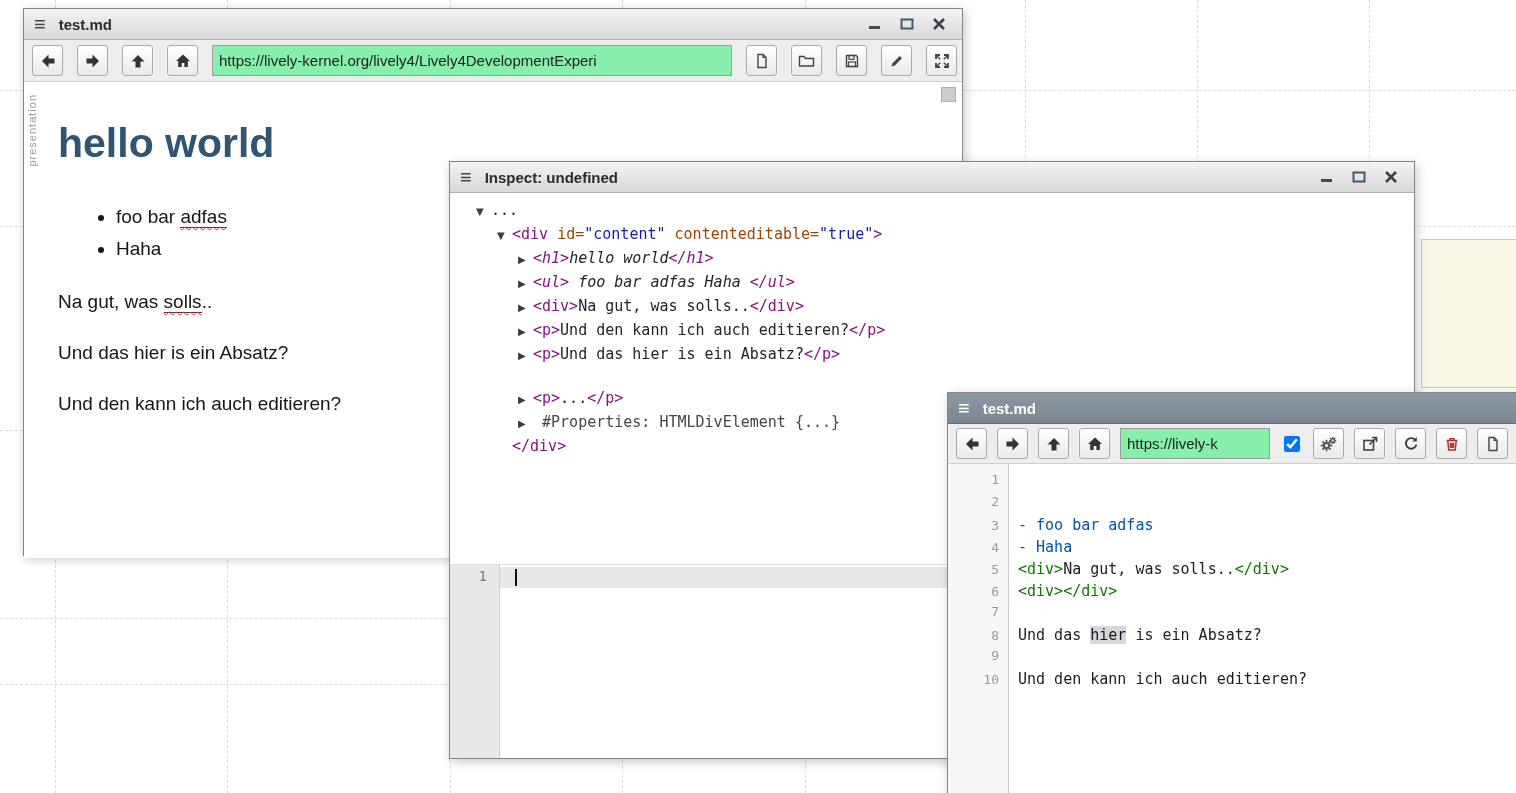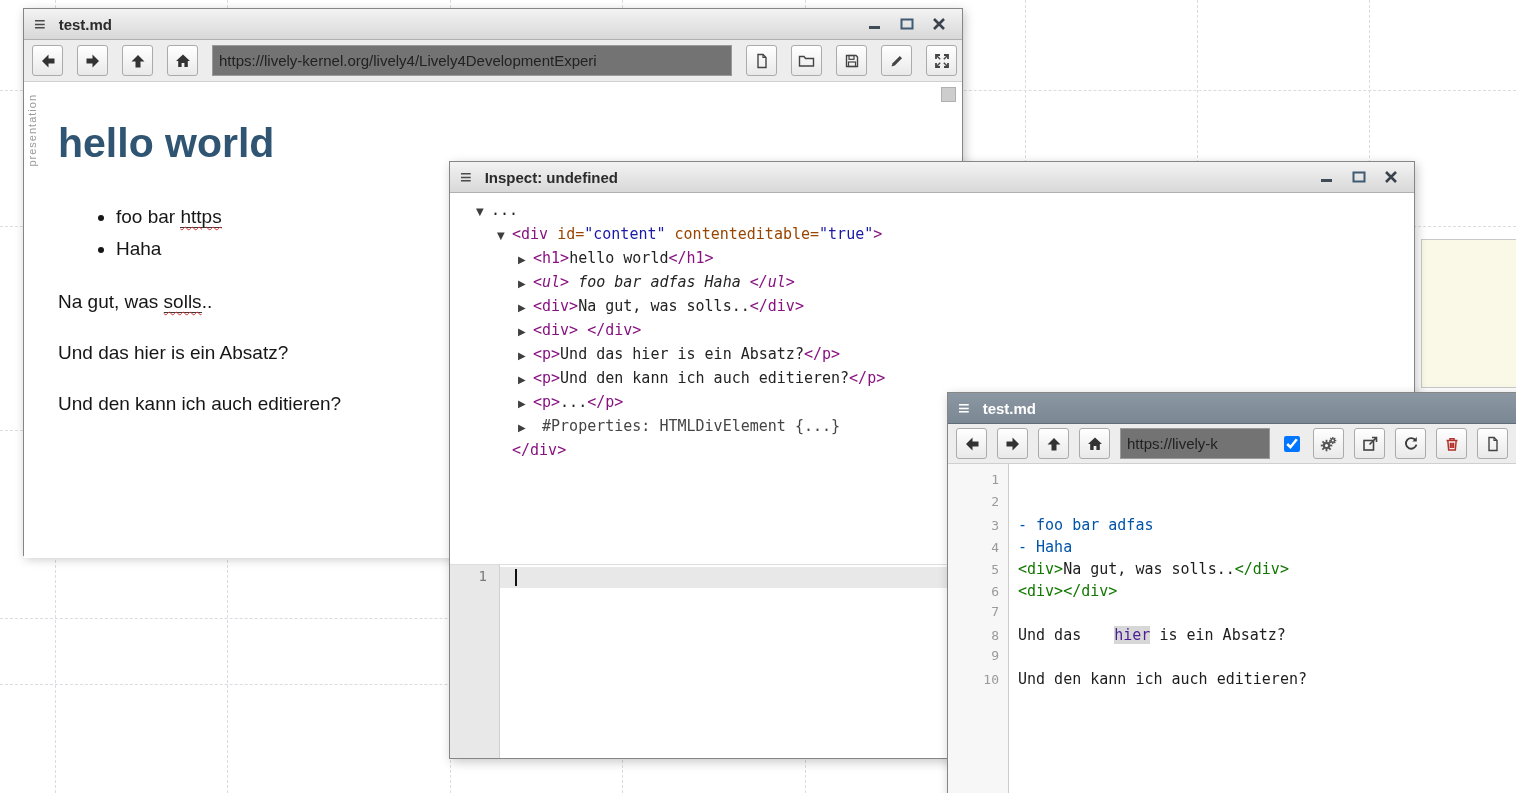--- a/index.html
+++ b/index.html
@@ -34,21 +34,21 @@
        background:none;border:none;padding:0;cursor:pointer;}
 
   .toolbar{display:flex;align-items:center;gap:14px;padding:5px 8px;height:42px;
            box-sizing:border-box;background:#ededed;border-bottom:1px solid #cfcfcf;overflow:hidden;}
   .win3 .toolbar{gap:10px;height:40px;}
   .tbtn{width:31px;height:31px;display:flex;align-items:center;justify-content:center;
         background:linear-gradient(#ffffff,#e9e9e9);border:1px solid #ababab;border-radius:3px;
         padding:0;cursor:pointer;flex:0 0 auto;}
   .tbtn svg{display:block;}
   .url{height:31px;border:1px solid #9a9a9a;font:15px "Liberation Sans",sans-serif;
-       padding:0 6px;color:#222;box-sizing:border-box;background:#737373;flex:0 0 auto;}
+       padding:0 6px;color:#222;box-sizing:border-box;background:#86efac;flex:0 0 auto;}
   .win1 .url{width:520px;}
   .win3 .url{width:150px;}
   .cbx{width:16px;height:16px;flex:0 0 auto;}
 
   
   .preview-body{position:relative;height:476px;overflow:hidden;background:#fff;
                 padding:38px 30px 0 34px;box-sizing:border-box;}
   .vlabel{position:absolute;left:2px;top:12px;writing-mode:vertical-rl;transform:rotate(180deg);
           font-size:11px;color:#9a9a9a;letter-spacing:1px;}
   .scroll-thumb{position:absolute;top:5px;right:6px;width:13px;height:13px;
@@ -87,21 +87,21 @@
                   border-right:1px solid #cccccc;box-sizing:border-box;}
   .code-row{position:relative;display:flex;align-items:baseline;min-height:22px;line-height:22px;}
   .code-row.first{line-height:38px;}
   .lnum{flex:0 0 61px;text-align:right;padding-right:10px;box-sizing:border-box;
         font:13px "DejaVu Sans Mono",monospace;color:#9a9a9a;}
   .lcontent{white-space:pre;padding-left:9px;font:15px "DejaVu Sans Mono","Liberation Mono",monospace;}
   .md-header{color:var(--md-header,#1414d4);font-weight:bold;font-size:25px;}
   .md-list{color:var(--md-list,#0055aa);}
   .md-tag{color:var(--md-tag,#117700);}
   .md-plain{color:#1d1d1d;}
-  .md-hl{color:#4c1d95;background:#d7d7d7;margin-left:24px;}
+  .md-hl{color:#0f172a;background:#d7d7d7;}
   .trash g{stroke:var(--trash-red,#b3322b);}
 </style>
 </head>
 <body>
 
 <div class="stage">
   <div id="grid">
       <div class="gridline h" style="top: 90px;"></div>
       <div class="gridline h" style="top: 226px;"></div>
       <div class="gridline h" style="top: 430px;"></div>
@@ -190,21 +190,21 @@
             <path d="M2 6 V2 h4 M10 2 h4 v4 M14 10 v4 h-4 M6 14 H2 v-4"></path>
             <path d="M2 2 l4.2 4.2 M14 2 l-4.2 4.2 M14 14 l-4.2 -4.2 M2 14 l4.2 -4.2" stroke-width="1.4"></path>
           </svg>
       </button>
     </div>
     <div class="preview-body">
       <div class="vlabel">presentation</div>
       <div class="scroll-thumb"></div>
       <h1>hello world</h1>
       <ul>
-        <li><span>foo bar </span><span class="sq">https</span></li>
+        <li><span>foo bar </span><span class="sq">adfas</span></li>
         <li><span>Haha</span></li>
       </ul>
       <p><span>Na gut, was </span><span class="sq">solls</span><span>..</span></p>
       <p><span>Und das hier is ein Absatz?</span></p>
       <p><span>Und den kann ich auch editieren?</span></p>
     </div>
   </section>
 
   <section class="window win2">
     <header class="titlebar">
@@ -224,27 +224,26 @@
         <button class="ctl">
           <svg width="14" height="14">
               <path d="M2 2 L12 12 M12 2 L2 12" stroke="#3a434c" stroke-width="2.6"></path>
             </svg>
         </button>
       </span>
     </header>
     <div class="tree" id="inspector-tree">
         <div class="tree-line" style="padding-left: 0px;"><span class="arrow">▼</span><span class="tk-plain">...</span></div>
         <div class="tree-line" style="padding-left: 21px;"><span class="arrow">▼</span><span class="tk-tag">&lt;div </span><span class="tk-attr">id=</span><span class="tk-val">"content"</span><span class="tk-plain"> </span><span class="tk-attr">contenteditable=</span><span class="tk-val">"true"</span><span class="tk-tag">&gt;</span></div>
-        <div class="tree-line" style="padding-left: 42px;"><span class="arrow">▶</span><span class="tk-tag">&lt;h1&gt;</span><span class="tk-plain">hello world</span><span class="tk-tag">&lt;/h1&gt;</span></div>
+        <div class="tree-line" style="padding-left: 42px; font-style: italic;"><span class="arrow">▶</span><span class="tk-tag">&lt;h1&gt;</span><span class="tk-plain">hello world</span><span class="tk-tag">&lt;/h1&gt;</span></div>
         <div class="tree-line" style="padding-left: 42px; font-style: italic;"><span class="arrow">▶</span><span class="tk-tag">&lt;ul&gt;</span><span class="tk-plain"> foo bar adfas Haha </span><span class="tk-tag">&lt;/ul&gt;</span></div>
         <div class="tree-line" style="padding-left: 42px;"><span class="arrow">▶</span><span class="tk-tag">&lt;div&gt;</span><span class="tk-plain">Na gut, was solls..</span><span class="tk-tag">&lt;/div&gt;</span></div>
-        <div class="tree-line" style="padding-left: 42px;"><span class="arrow">▶</span><span class="tk-tag">&lt;div&gt;</span><span class="tk-plain"> </span><span class="tk-tag">&lt;/div&gt;</span></div>
+        <div class="tree-line" style="padding-left: 42px;"><span class="arrow">▶</span><span class="tk-tag">&lt;p&gt;</span><span class="tk-plain">Und den kann ich auch editieren?</span><span class="tk-tag">&lt;/p&gt;</span></div>
         <div class="tree-line" style="padding-left: 42px;"><span class="arrow">▶</span><span class="tk-tag">&lt;p&gt;</span><span class="tk-plain">Und das hier is ein Absatz?</span><span class="tk-tag">&lt;/p&gt;</span></div>
-        <div class="tree-line" style="padding-left: 42px;"><span class="arrow">▶</span><span class="tk-tag">&lt;p&gt;</span><span class="tk-plain">Und den kann ich auch editieren?</span><span class="tk-tag">&lt;/p&gt;</span></div>
-        <div class="tree-line" style="padding-left: 42px;"><span class="arrow">▶</span><span class="tk-tag">&lt;p&gt;</span><span class="tk-plain">...</span><span class="tk-tag">&lt;/p&gt;</span></div>
+        <div class="tree-line" style="padding-left: 42px; margin-top: 20px;"><span class="arrow">▶</span><span class="tk-tag">&lt;p&gt;</span><span class="tk-plain">...</span><span class="tk-tag">&lt;/p&gt;</span></div>
         <div class="tree-line" style="padding-left: 42px;"><span class="arrow">▶</span><span class="tk-props"> #Properties: HTMLDivElement {...}</span></div>
         <div class="tree-line" style="padding-left: 21px;"><span class="arrow"></span><span class="tk-tag">&lt;/div&gt;</span></div>
       </div>
     <div class="mini-editor">
       <div class="mini-gutter">
         <span>1</span>
       </div>
       <div class="mini-activeline"></div>
       <div class="mini-cursor"></div>
     </div>

